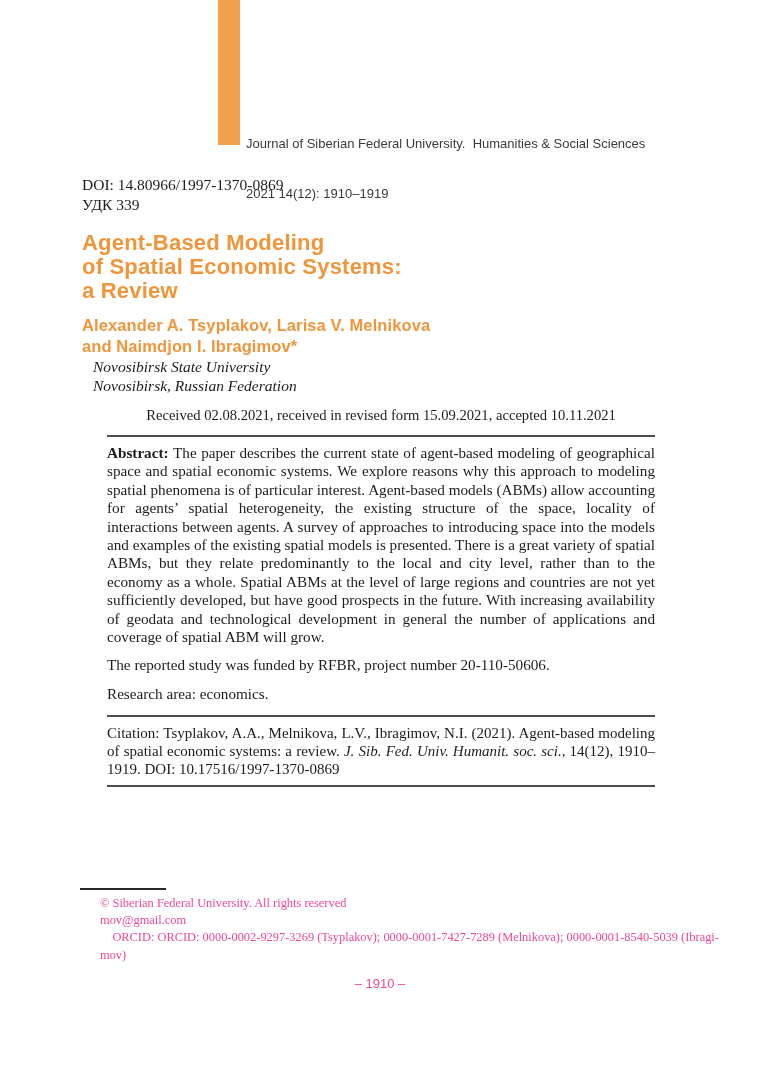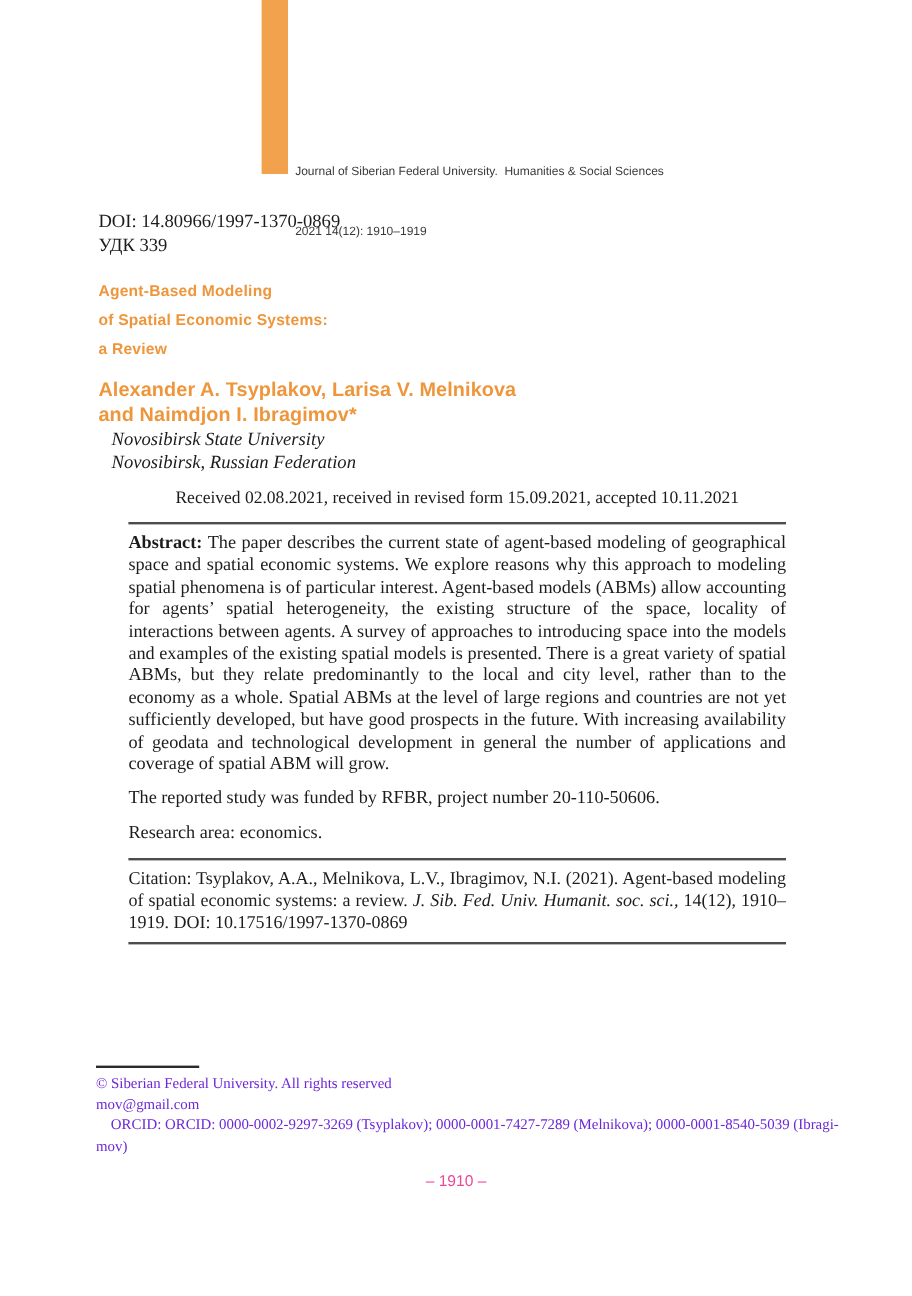--- a/index.html
+++ b/index.html
@@ -4,48 +4,48 @@
 <style>
   * { margin:0; padding:0; box-sizing:border-box; }
   html,body { background:#ffffff; }
   body {
     width:760px; height:1080px; position:relative; overflow:hidden;
     font-family:"Liberation Serif", serif; color:#1c1c1c;
   }
   .accent-bar { position:absolute; left:218px; top:0; width:22px; height:145px; background:#F2A24D; }
   .journal-header {
     position:absolute; left:246px; top:103px;
-    font-family:"Liberation Sans", sans-serif; font-size:10px; line-height:16.5px;
+    font-family:"Liberation Sans", sans-serif; font-size:13px; line-height:16.5px;
     color:#3a3a3a; white-space:pre;
   }
   .main { position:absolute; left:82px; top:175px; width:576px; }
   .doi-block { font-size:15.5px; line-height:19.5px; }
   .article-title {
     margin-top:17px; font-family:"Liberation Sans", sans-serif; font-weight:bold;
-    font-size:13px; line-height:24px; color:#EE963C; letter-spacing:0.2px;
+    font-size:22px; line-height:24px; color:#EE963C; letter-spacing:0.2px;
   }
   .authors {
     margin-top:12px; font-family:"Liberation Sans", sans-serif; font-weight:bold;
     font-size:16.5px; line-height:20.5px; color:#EE963C; letter-spacing:0.1px;
   }
   .affiliation { font-style:italic; font-size:15.5px; line-height:18.5px; margin-top:2px;margin-left:11px; }
   .col { margin-left:25px; width:548px; }
   .received { margin-top:11px; text-align:center; font-size:14.6px; line-height:19px; }
   .rule { border:none; border-top:2px solid #4c4c4c; }
   .rule-top { margin-top:10px; }
   .abstract { margin-top:7px; text-align:justify; font-size:15.2px; line-height:18.4px; }
   .para { margin-top:10px; font-size:15.2px; line-height:18.6px; }
   .bold { font-weight:bold; }
   .rule-cit-top { margin-top:11px; }
   .citation { margin-top:7px; text-align:justify; font-size:15px; line-height:18.2px; }
   .citation .ital { font-style:italic; }
   .rule-cit-bottom { margin-top:7px; }
   .footnotes { position:absolute; left:80px; top:888px; width:602px; }
   .foot-rule { width:86px; border:none; border-top:2px solid #2a2a2a; margin-bottom:5px; }
-  .fline { font-size:12.4px; line-height:17.2px; white-space:pre; color:#6d28d9; }
+  .fline { font-size:12.4px; line-height:17.2px; white-space:pre; color:#ec4899;margin-left:20px; }
   .page-number {
     position:absolute; left:0; top:976px; width:760px; text-align:center;
     font-family:"Liberation Sans", sans-serif; font-size:13px; color:#ec4899;
   }
 </style>
 </head>
 <body>
 
 <div class="accent-bar"></div>
 

